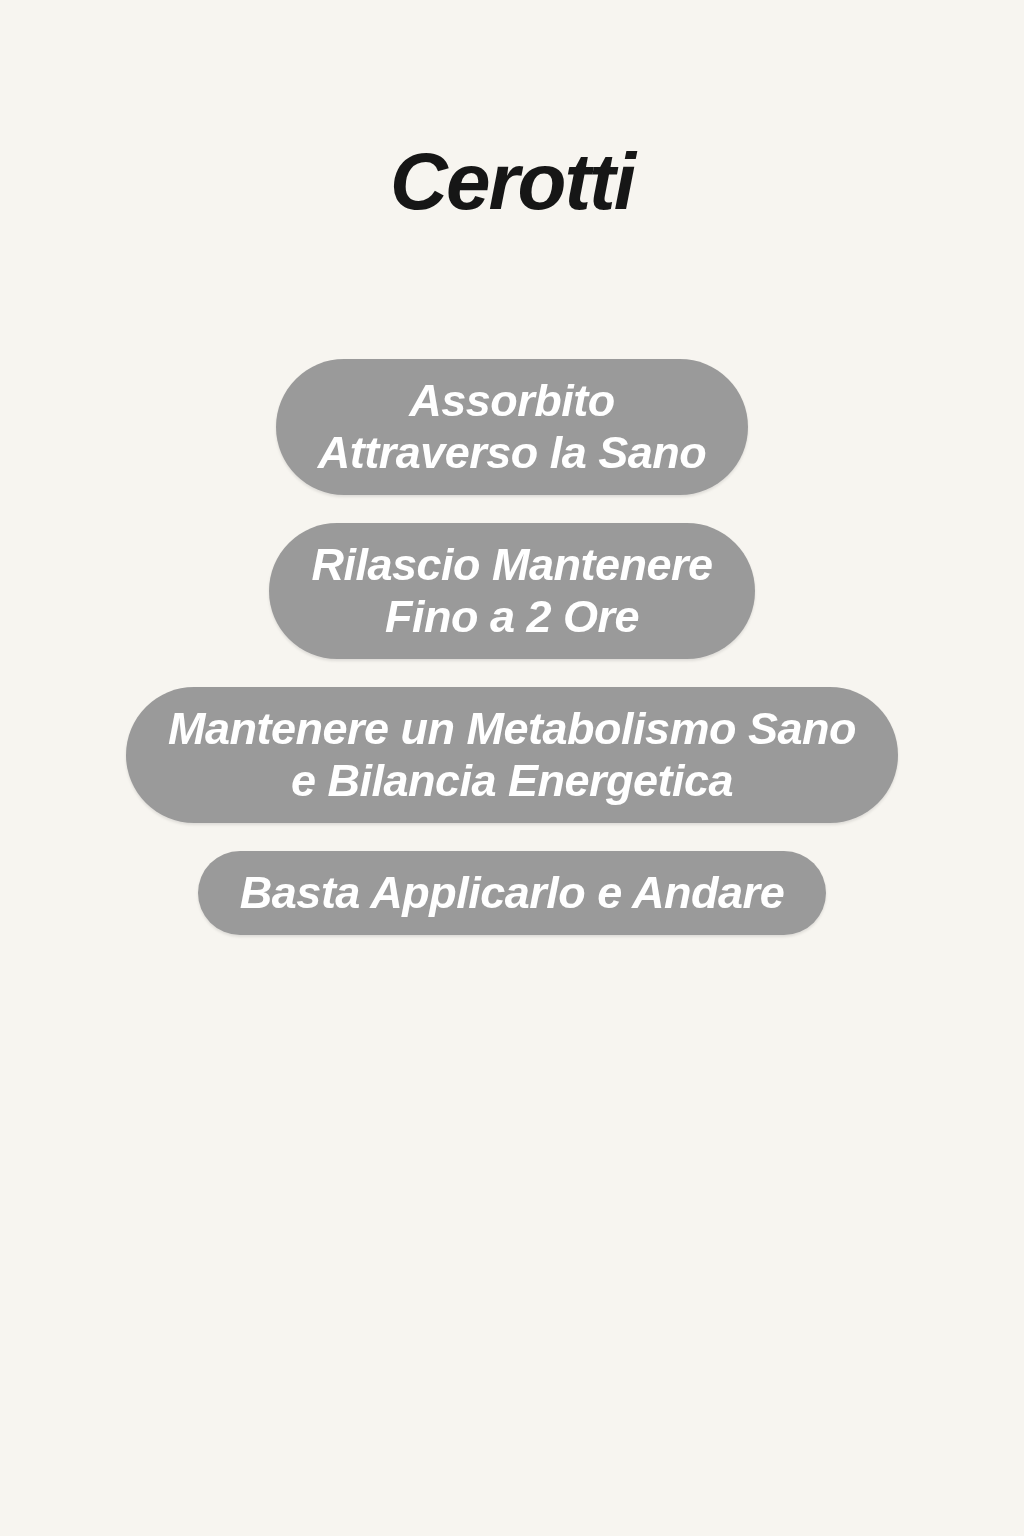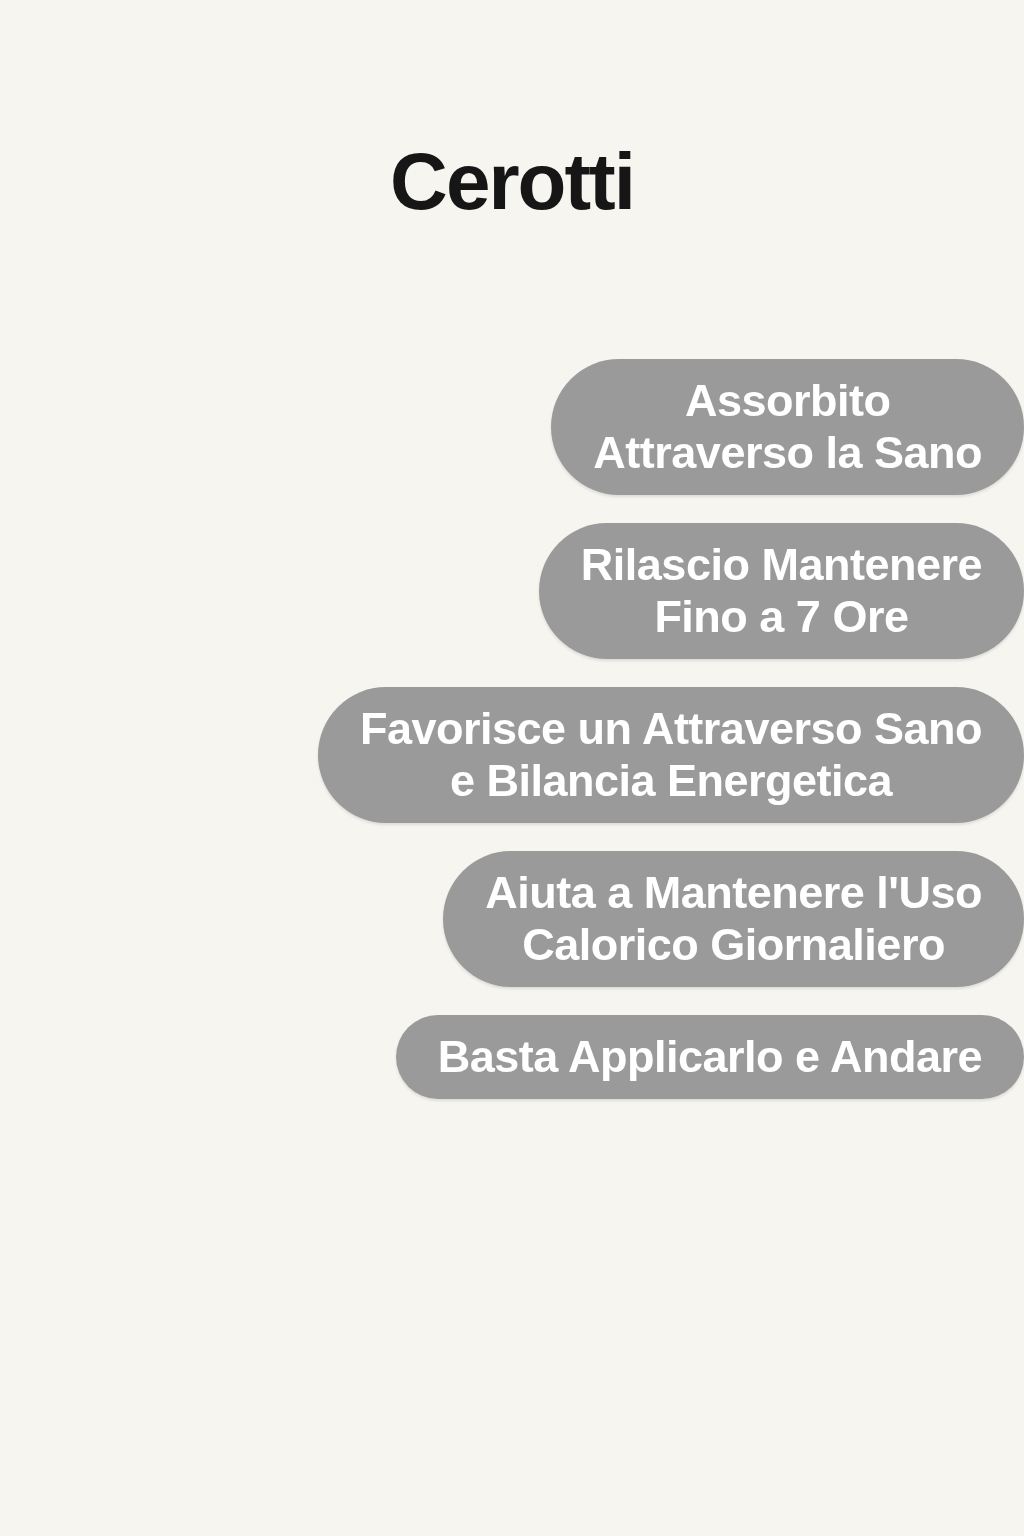--- a/index.html
+++ b/index.html
@@ -10,39 +10,40 @@
     width: 1024px;
     height: 1536px;
     background: var(--bg, #f7f5f0);
     font-family: "Liberation Sans", "DejaVu Sans", sans-serif;
     overflow: hidden;
   }
   .poster {
     width: 100%;
     height: 100%;
     position: relative;
+    font-style: italic;
   }
   .title {
     margin: 0;
     padding-top: 135px;
     text-align: center;
     font-size: 80px;
     line-height: 94px;
     font-weight: 700;
     letter-spacing: -2px;
     color: var(--title-color, #161616);
   }
   .title-line {
     display: block;
   }
   .pills {
     margin-top: 130px;
     display: flex;
     flex-direction: column;
-    align-items: flex-end;
+    align-items: center;
     gap: 28px;
   }
   .pill {
     background: var(--pill-bg, #9a9a9a);
     color: var(--pill-text, #ffffff);
     border-radius: 70px;
     padding: 16px 42px;
     text-align: center;
     font-size: 45px;
     line-height: 52px;
@@ -66,31 +67,27 @@
 
   <div class="pills">
 
     <div class="pill">
       <span class="pill-line">Assorbito</span>
       <span class="pill-line">Attraverso la Sano</span>
     </div>
 
     <div class="pill">
       <span class="pill-line">Rilascio Mantenere</span>
-      <span class="pill-line">Fino a 7 Ore</span>
+      <span class="pill-line">Fino a 2 Ore</span>
     </div>
 
     <div class="pill">
-      <span class="pill-line">Favorisce un Attraverso Sano</span>
+      <span class="pill-line">Mantenere un Metabolismo Sano</span>
       <span class="pill-line">e Bilancia Energetica</span>
     </div>
 
-    <div class="pill">
-      <span class="pill-line">Aiuta a Mantenere l'Uso</span>
-      <span class="pill-line">Calorico Giornaliero</span>
-    </div>
 
     <div class="pill">
       <span class="pill-line">Basta Applicarlo e Andare</span>
     </div>
 
   </div>
 </div>
 
 </body></html>

